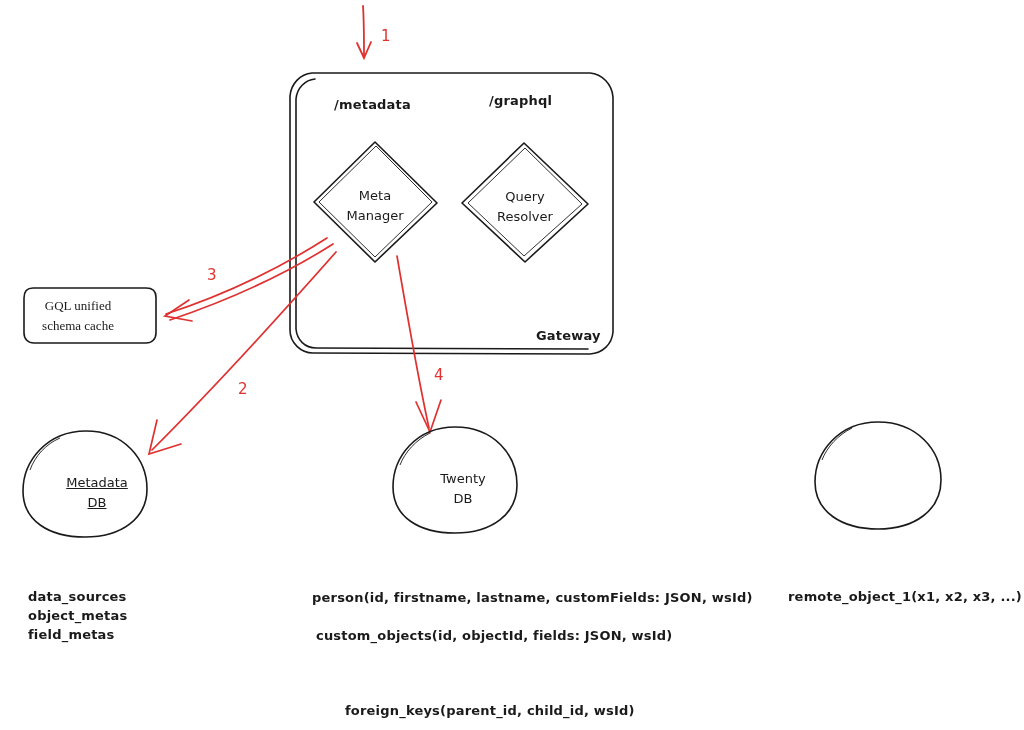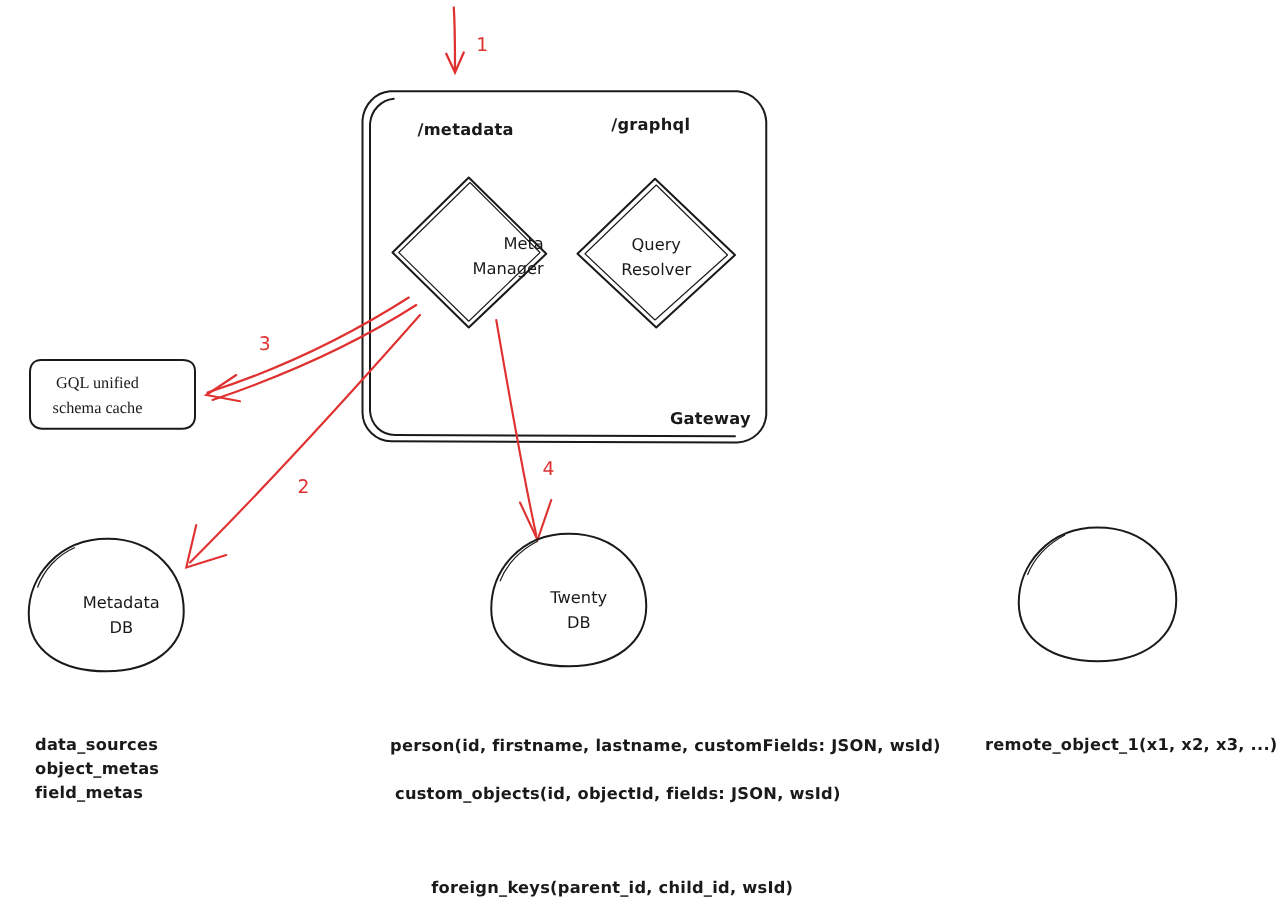--- a/index.html
+++ b/index.html
@@ -115,29 +115,29 @@
   <div class="num" style="left:381px; top:27px;">1</div>
   <div class="num" style="left:238px; top:380px;">2</div>
   <div class="num" style="left:207px; top:266px;">3</div>
   <div class="num" style="left:434px; top:366px;">4</div>
 
   <div class="label" style="left:334px; top:96px;">/metadata</div>
   <div class="label" style="left:489px; top:92px;">/graphql</div>
 
   <div class="label" style="left:536px; top:327px;">Gateway</div>
 
-  <div class="node-text" style="left:315px; top:186px; width:120px;text-align:right;">Meta
+  <div class="node-text" style="left:315px; top:186px; width:120px;">Meta
 Manager</div>
   <div class="node-text" style="left:465px; top:187px; width:120px;">Query
 Resolver</div>
 
   <div class="node-text" style="left:24px; top:296px; width:108px;font-family:Liberation Serif, serif;">GQL unified
 schema cache</div>
 
-  <div class="node-text" style="left:25px; top:473px; width:144px;">Metadata
+  <div class="node-text" style="left:25px; top:473px; width:144px;text-decoration:underline;">Metadata
 DB</div>
   <div class="node-text" style="left:395px; top:469px; width:136px;">Twenty
 DB</div>
 
   <div class="label" style="left:28px; top:588px;">data_sources
 object_metas
 field_metas</div>
   <div class="label" style="left:312px; top:589px;">person(id, firstname, lastname, customFields: JSON, wsId)</div>
   <div class="label" style="left:316px; top:627px;">custom_objects(id, objectId, fields: JSON, wsId)</div>
   <div class="label" style="left:788px; top:588px;">remote_object_1(x1, x2, x3, ...)</div>

